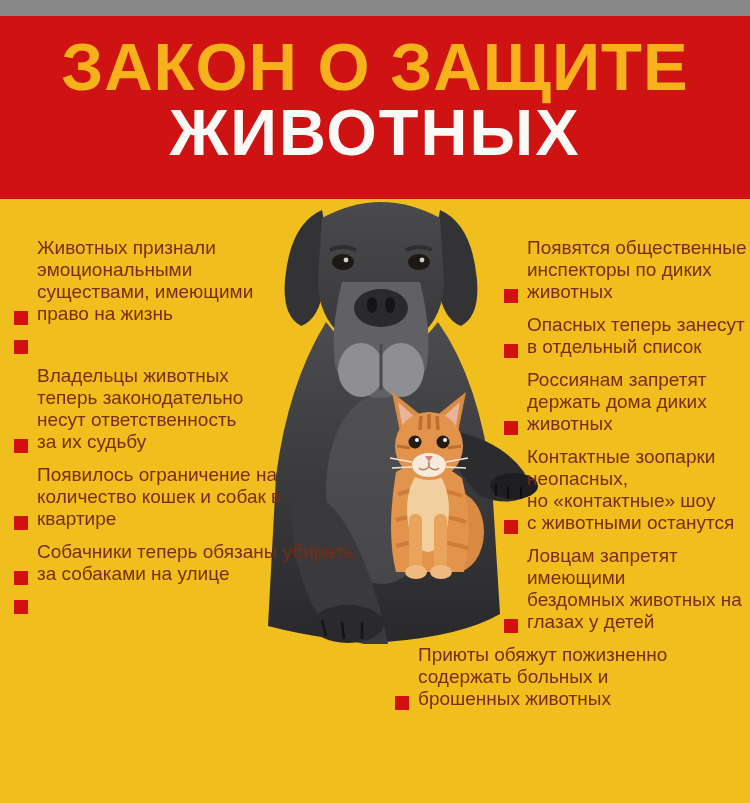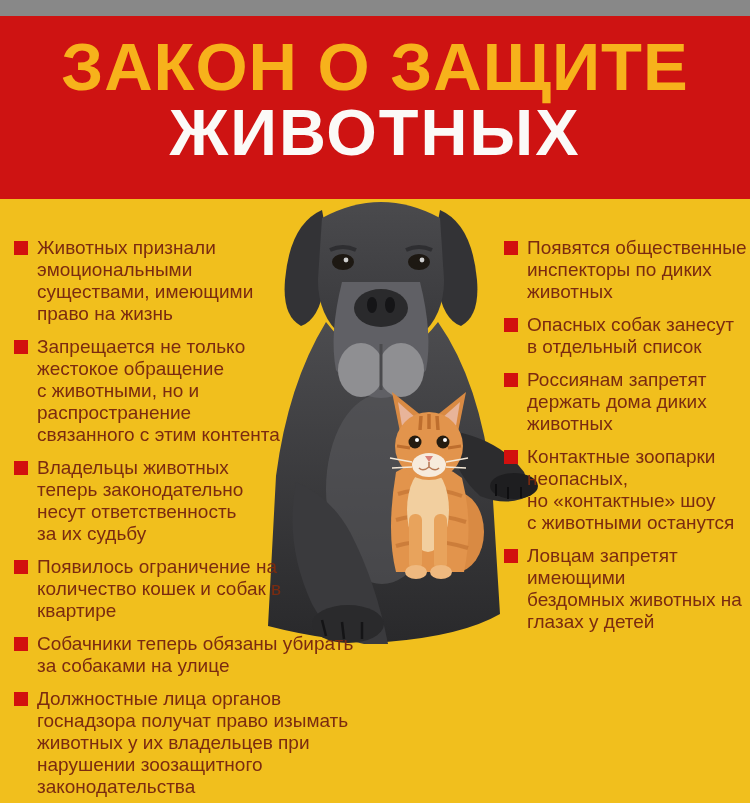--- a/index.html
+++ b/index.html
@@ -30,21 +30,21 @@
     color:var(--title-white, #FBFAF7);
   }
   .photo {
     position:absolute; left:230px; top:168px;
     width:312px; height:462px;
     z-index:1;
   }
   .col { position:absolute; top:221px; z-index:2; }
   .col-left  { left:14px;  width:350px; }
   .col-right { left:395px; width:352px; }
-  .item { display:flex; align-items:flex-start; margin-bottom:11px; }
+  .item { display:flex; align-items:flex-end; margin-bottom:11px; }
   .col-right .item.beside { padding-left:109px; }
   .bullet {
     flex:0 0 14px; width:14px; height:14px;
     margin-top:4px; margin-right:9px;
     background:var(--bullet, #D2100E);
   }
   .item-text {
     font-size:19px; line-height:22px;
     color:var(--text, #7B2B10);
     white-space:pre-line;
@@ -157,25 +157,20 @@
   <div class="col col-left" id="col-left">
       <div class="item">
         <span class="bullet"></span>
         <span class="item-text">Животных признали
 эмоциональными
 существами, имеющими
 право на жизнь</span>
       </div>
       <div class="item">
         <span class="bullet"></span>
-        <span class="item-text">Запрещается не только
-жестокое обращение
-с животными, но и
-распространение
-связанного с этим контента</span>
       </div>
       <div class="item">
         <span class="bullet"></span>
         <span class="item-text">Владельцы животных
 теперь законодательно
 несут ответственность
 за их судьбу</span>
       </div>
       <div class="item">
         <span class="bullet"></span>
@@ -183,37 +178,32 @@
 количество кошек и собак в
 квартире</span>
       </div>
       <div class="item">
         <span class="bullet"></span>
         <span class="item-text">Собачники теперь обязаны убирать
 за собаками на улице</span>
       </div>
       <div class="item">
         <span class="bullet"></span>
-        <span class="item-text">Должностные лица органов
-госнадзора получат право изымать
-животных у их владельцев при
-нарушении зоозащитного
-законодательства</span>
       </div>
     </div>
   <div class="col col-right" id="col-right">
       <div class="item beside">
         <span class="bullet"></span>
         <span class="item-text">Появятся общественные
 инспекторы по диких
 животных</span>
       </div>
       <div class="item beside">
         <span class="bullet"></span>
-        <span class="item-text">Опасных собак занесут
+        <span class="item-text">Опасных теперь занесут
 в отдельный список</span>
       </div>
       <div class="item beside">
         <span class="bullet"></span>
         <span class="item-text">Россиянам запретят
 держать дома диких
 животных</span>
       </div>
       <div class="item beside">
         <span class="bullet"></span>
@@ -221,16 +211,22 @@
 неопасных,
 но «контактные» шоу
 с животными останутся</span>
       </div>
       <div class="item beside">
         <span class="bullet"></span>
         <span class="item-text">Ловцам запретят имеющими
 бездомных животных на
 глазах у детей</span>
       </div>
+      <div class="item">
+        <span class="bullet"></span>
+        <span class="item-text">Приюты обяжут пожизненно
+содержать больных и
+брошенных животных</span>
+      </div>
     </div>
 
   <div class="bottom-strip"></div>
 </div>
 
 </body></html>

